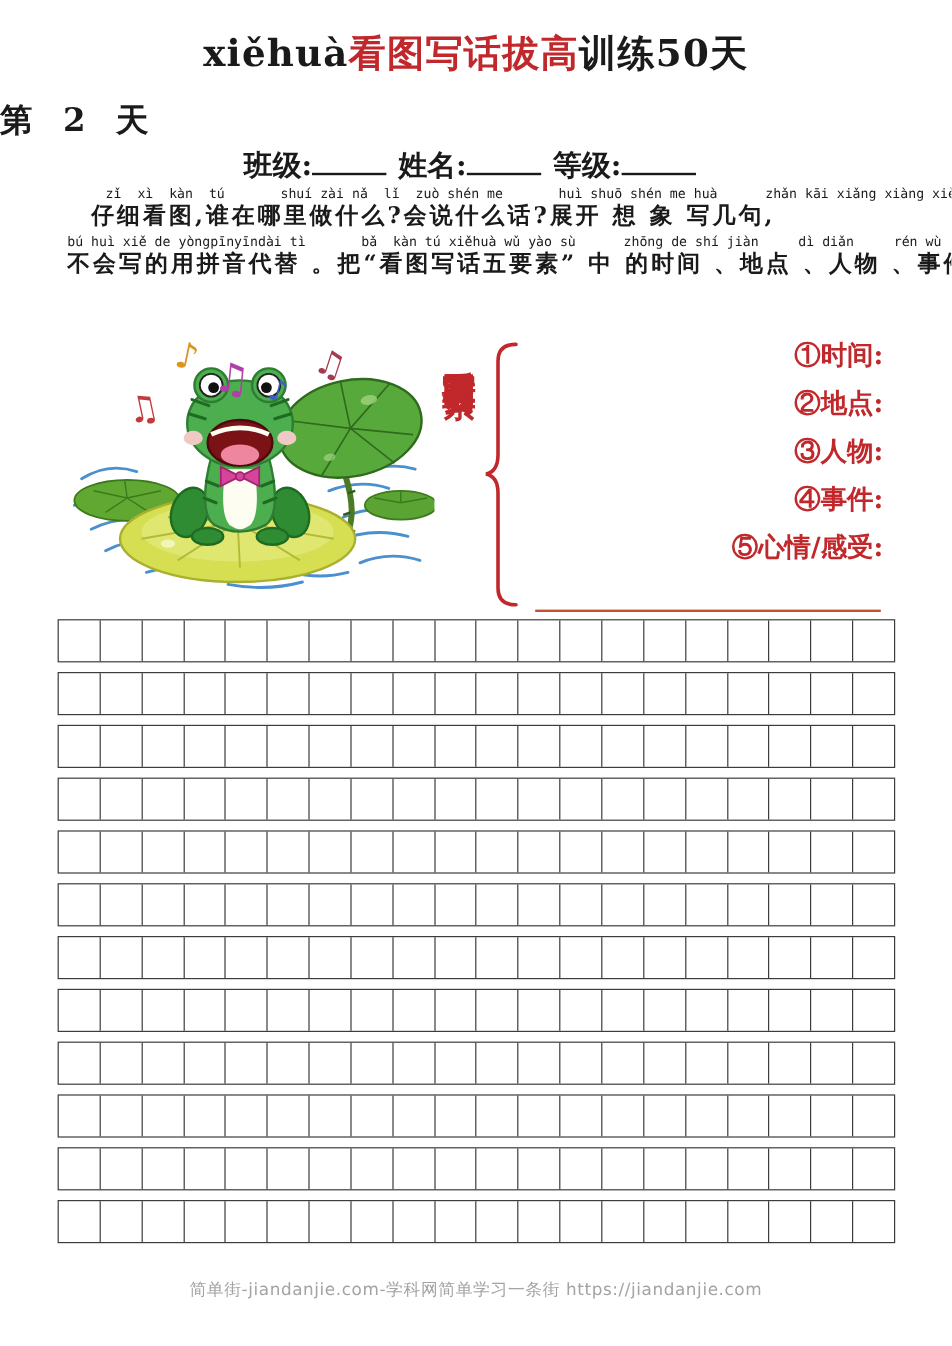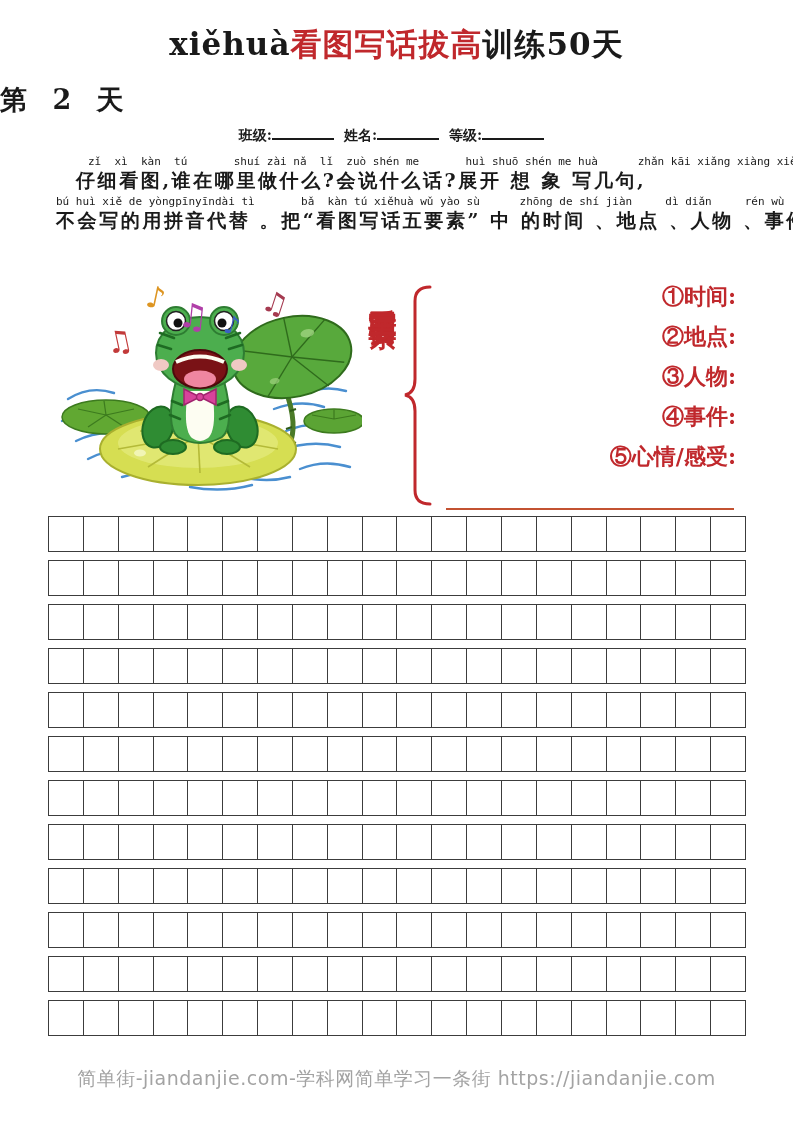--- a/index.html
+++ b/index.html
@@ -5,21 +5,21 @@
   html,body{margin:0;padding:0;background:#ffffff;}
   .page{position:relative;width:793px;height:1122px;background:#fff;overflow:hidden;
         font-family:"DejaVu Serif","Liberation Serif",serif;color:#1a1a1a;}
   
   .title{position:absolute;top:24px;left:0;width:100%;text-align:center;
          font-size:31px;font-weight:bold;letter-spacing:1px;white-space:nowrap;}
   .title .red{color:var(--accent-red);}
   .day{position:absolute;top:82px;left:0;width:100%;text-align:left;
        font-size:27px;font-weight:bold;letter-spacing:8px;}
   .fields{position:absolute;top:122px;left:0;width:100%;text-align:center;
-          font-size:14px;font-weight:bold;}
+          font-size:24px;font-weight:bold;}
   .fields .blank{display:inline-block;width:62px;border-bottom:2px solid #1a1a1a;
                  height:16px;margin-right:10px;}
   
   .instructions{position:absolute;left:56px;top:155px;width:702px;}
   .instr-line{margin-bottom:3px;}
   .pinyin{font-family:"DejaVu Sans Mono","Liberation Mono",monospace;
           font-size:11px;color:#1a1a1a;white-space:pre;line-height:13px;}
   .hanzi{font-size:19px;font-weight:bold;letter-spacing:2.6px;white-space:nowrap;line-height:24px;}
   .indent1 .pinyin{margin-left:32px;}
   .indent1 .hanzi{margin-left:20px;}
@@ -42,21 +42,21 @@
   
   .grid{position:absolute;left:48px;top:516px;width:698px;}
   .grid-row{display:flex;height:34px;border:1px solid #3c3c3c;margin-bottom:8px;
             background:#fff;box-sizing:content-box;}
   .grid-row:last-child{margin-bottom:0;}
   .grid-cell{flex:1;border-right:1px solid #3c3c3c;}
   .grid-cell:last-child{border-right:none;}
   
   .footer{position:absolute;top:1066px;left:0;width:100%;text-align:center;
           font-family:"DejaVu Sans","Liberation Sans",sans-serif;
-          font-size:19px;color:#a3a3a3;letter-spacing:0.5px;}
+          font-size:14px;color:#a3a3a3;letter-spacing:0.5px;}
 </style>
 </head>
 <body>
 
 <div class="page" style="--accent-red: #c0282c; --line-red: #c35231;">
 
   <div class="title"><span>xiěhuà</span><span class="red">看图写话拔高</span><span>训练50天</span></div>
 
   <div class="day">第 2 天</div>
 

